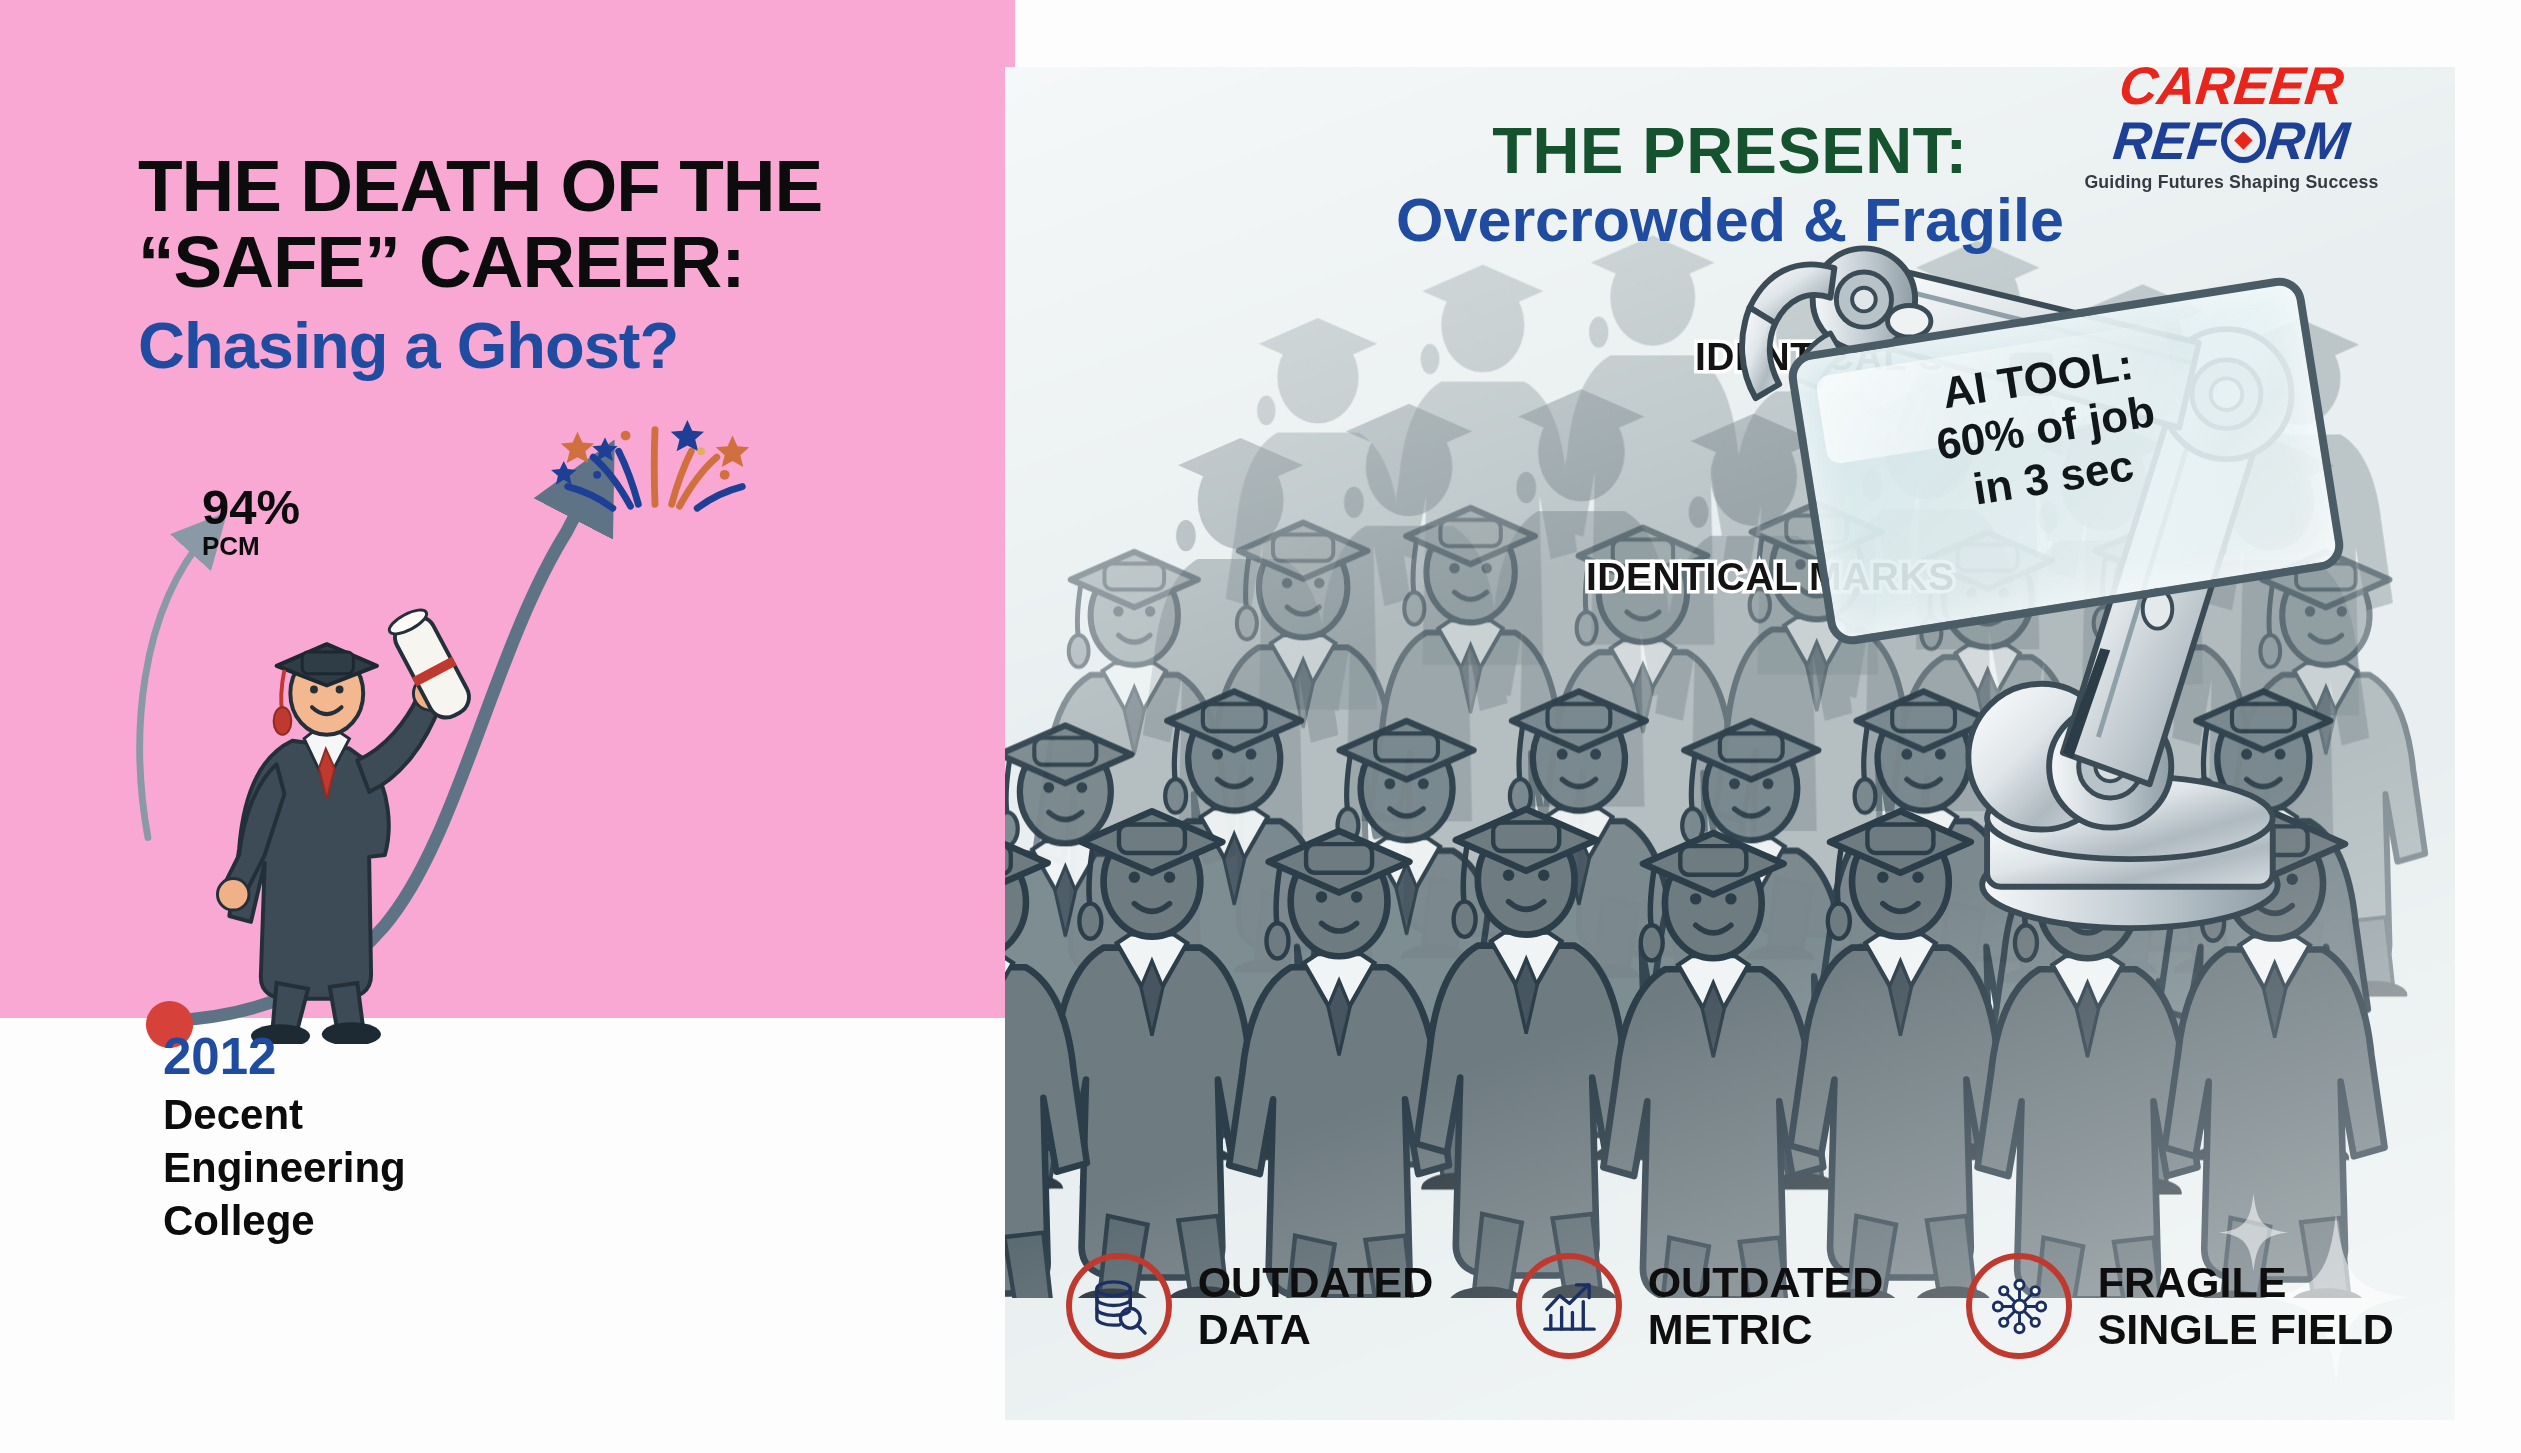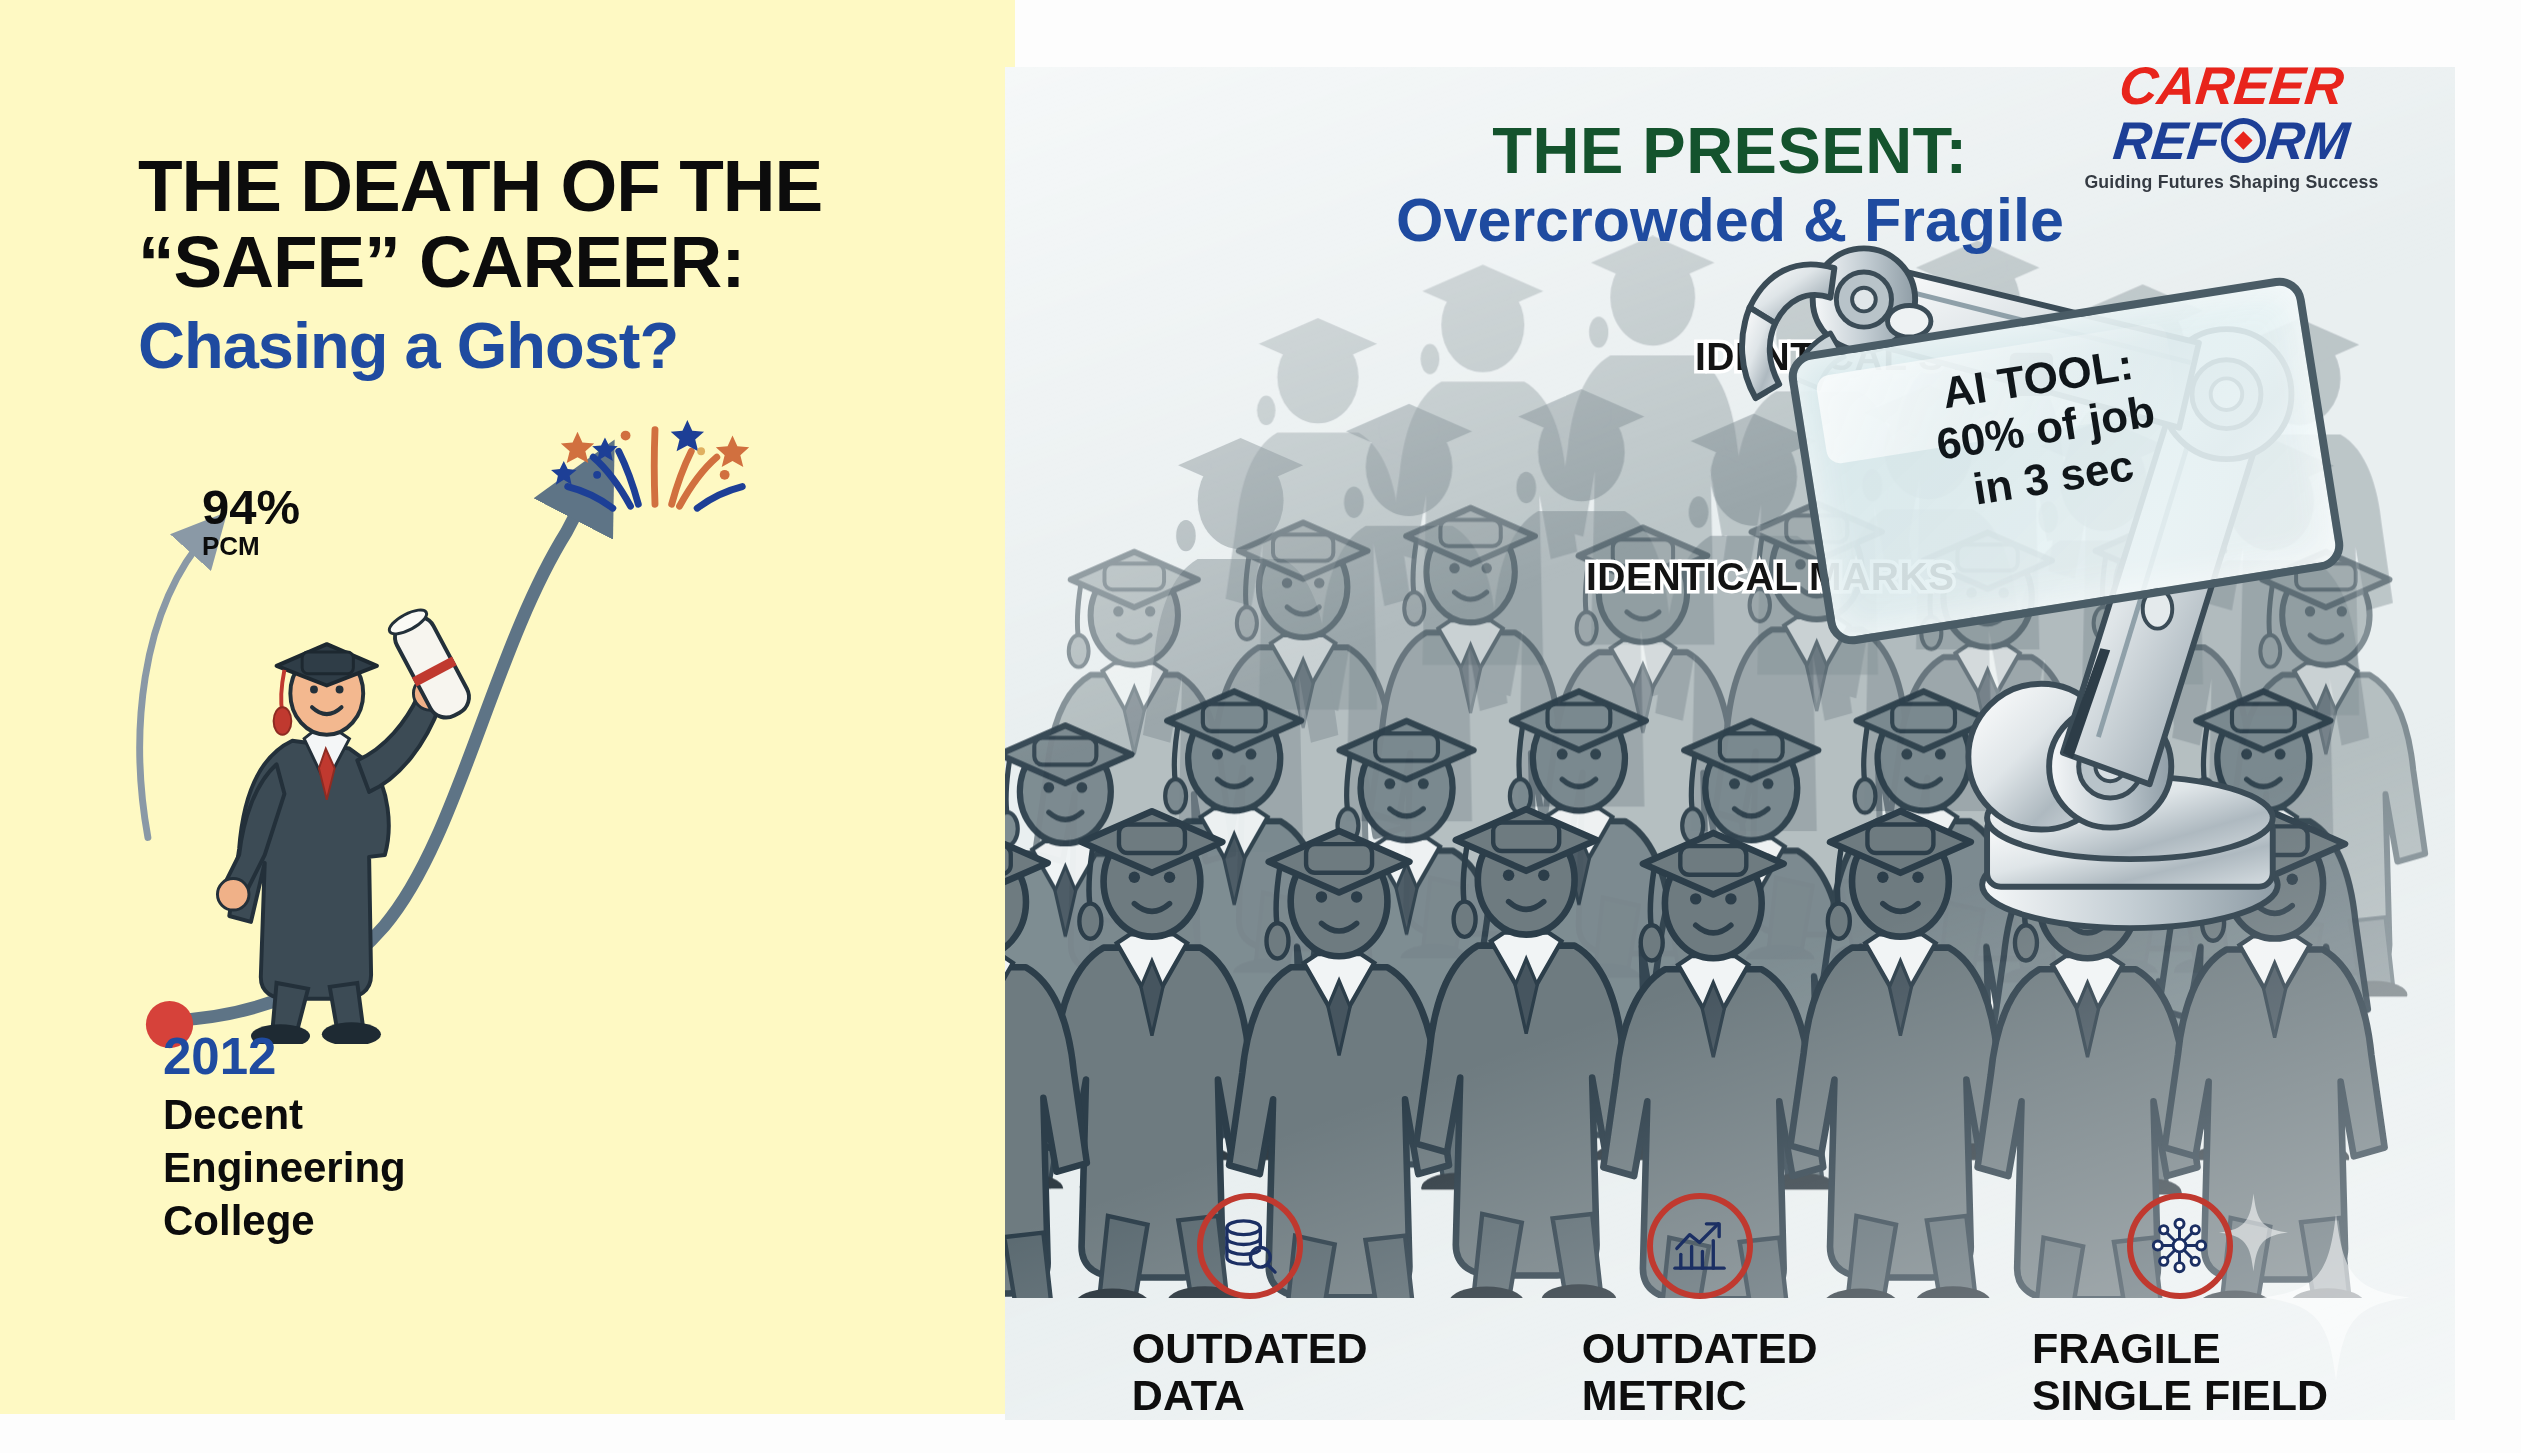--- a/index.html
+++ b/index.html
@@ -10,22 +10,22 @@
     font-family:"Liberation Sans", sans-serif;
     overflow:hidden; position:relative;
     background:#fdfdfd;
   }
 
   
   #canvas { position:absolute; inset:0; }
 
   
   #left-panel {
-    position:absolute; left:0; top:0; width:1015px; height:1414px;
-    background:#fef9c3;
+    position:absolute; left:0; top:0; width:1015px; height:1018px;
+    background:#f9a8d4;
   }
 
   #headline {
     position:absolute; left:138px; top:148px; width:808px;
   }
   .hl-line {
     font-size:73px; font-weight:700; letter-spacing:-1px;
     color:#0c0c0c; line-height:1.04; white-space:nowrap;
   }
   .hl-sub {
@@ -133,21 +133,21 @@
   }
   #ai-text {
     position:absolute; left:108px; top:148px; width:443px;
     transform:rotate(-9deg); text-align:center;
   }
   #ai-text div { font-size:44px; font-weight:700; color:#10161a; line-height:1.14; }
 
   
   #badges { position:absolute; left:19.7px; right:19.7px; bottom:45px; height:138px;
             display:flex; align-items:center; justify-content:space-around; }
-  .badge { display:flex; align-items:center; gap:25.6px;flex-direction:column; }
+  .badge { display:flex; align-items:center; gap:25.6px; }
   .badge-ring {
     width:106px; height:106px; border:6.9px solid #c0392f; border-radius:50%;
     display:flex; align-items:center; justify-content:center; flex:0 0 auto;
   }
   .badge-txt { font-size:43px; font-weight:700; color:#0e0e0e; line-height:1.1; white-space:nowrap; }
 
   
   .sparkle { position:absolute; opacity:.55; }
 </style>
 </head>

